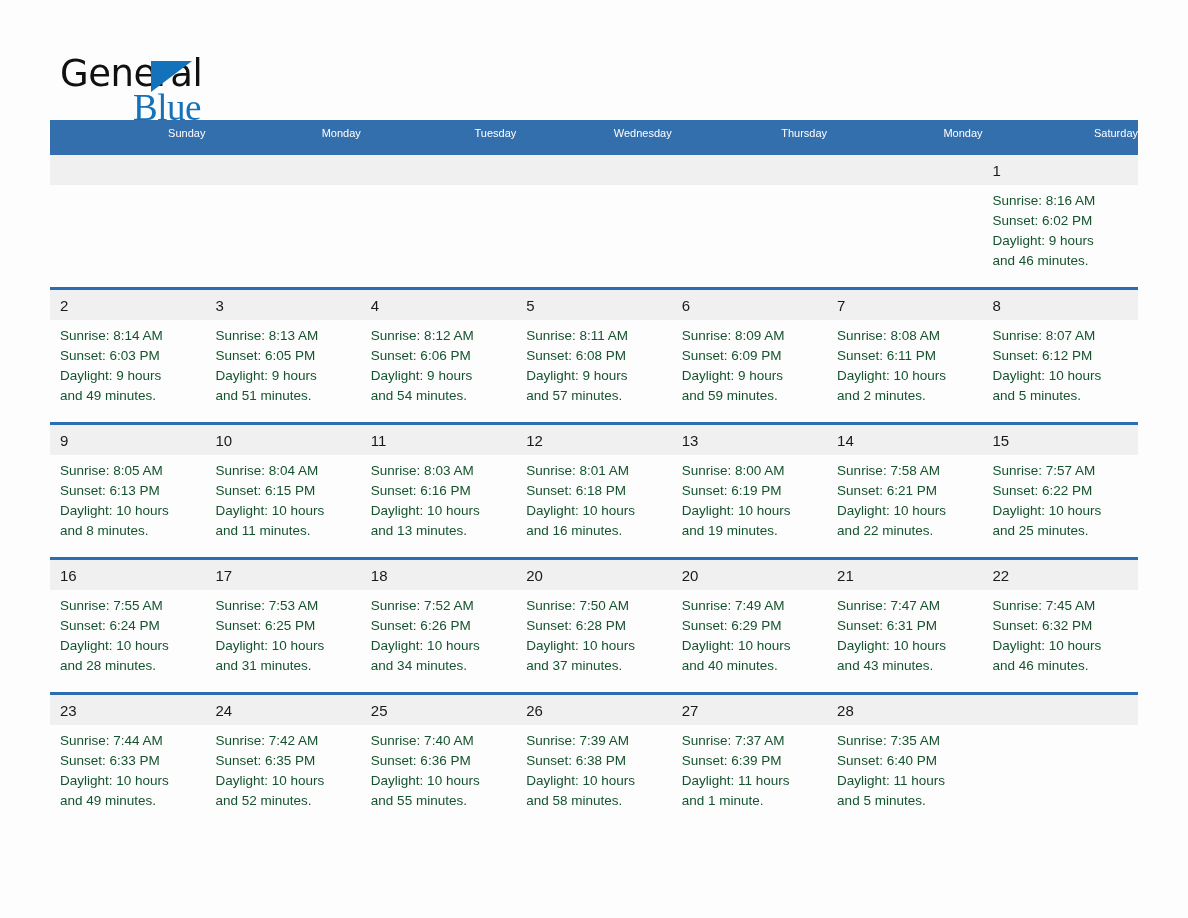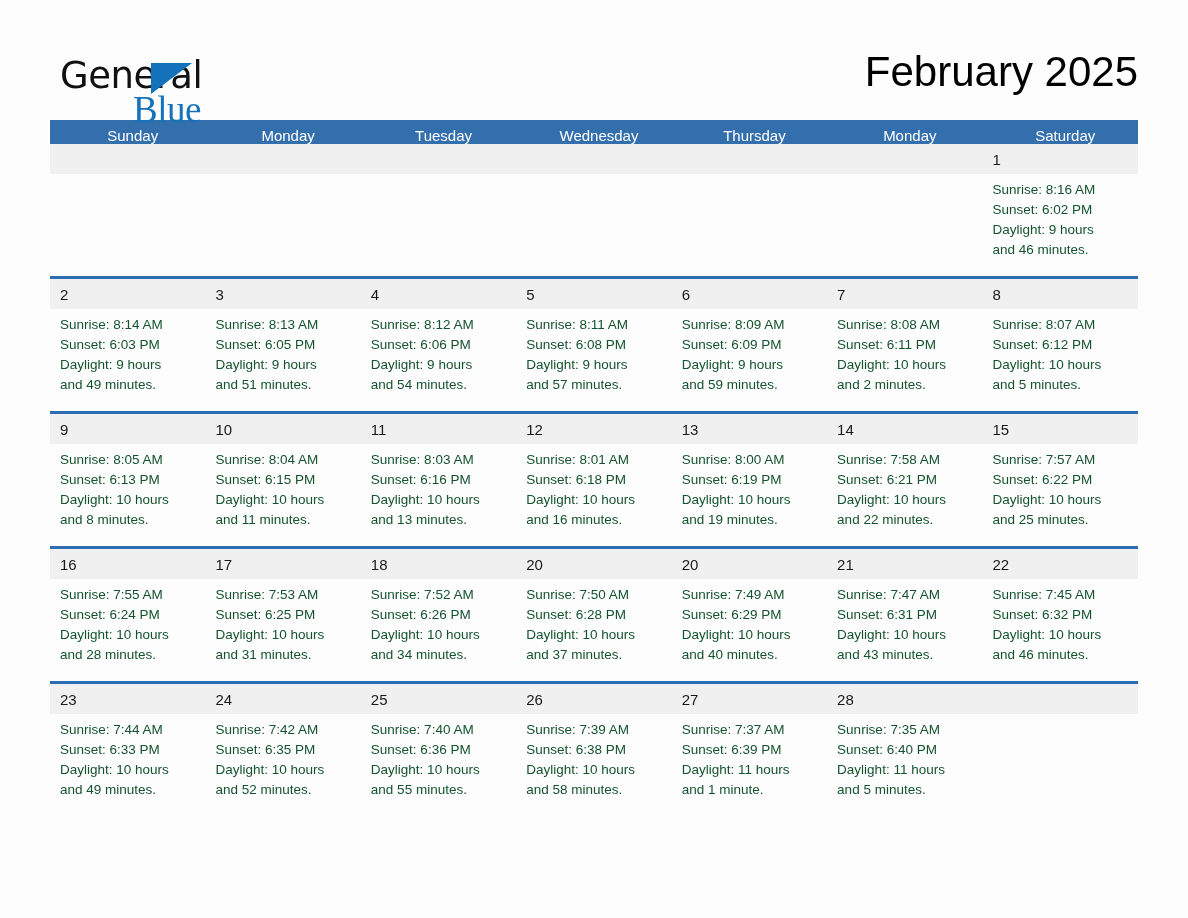--- a/index.html
+++ b/index.html
@@ -18,23 +18,23 @@
     position: relative;
     width: 1188px;
     height: 918px;
     box-sizing: border-box;
     padding: 0 50px;
   }
 
   
   .header {
     display: flex;
-    align-items: flex-start;
+    align-items: center;
     justify-content: space-between;
-    padding-top: 48px;
+    padding-top: 64px;
     height: 108px;
     box-sizing: border-box;
   }
   .logo {
     position: relative;
     width: 250px;
     height: 80px;
     user-select: none;
   }
   .logo-general {
@@ -87,24 +87,24 @@
   
   .calendar {
     width: 1088px;
     border-collapse: collapse;
     table-layout: fixed;
     margin-top: 12px;
   }
   .calendar th {
     background: #336ead;
     color: #ffffff;
-    font-size: 15px;
+    font-size: 11px;
     font-weight: 400;
-    text-align: center;
-    padding: 7px 0 0 10px;
+    text-align: right;
+    padding: 7px 0 16px 10px;
     border: none;
   }
   .calendar td {
     vertical-align: top;
     padding: 0;
     border: none;
     border-top: 3px solid #2b6cb2;
     height: 132px;
     width: 155.4px;
   }
@@ -142,21 +142,20 @@
 
   <div class="header">
 
     <div class="logo">
       <span class="logo-general">General</span>
       <span class="logo-triangle"></span>
       <span class="logo-blue">Blue</span>
     </div>
 
     <div class="title-block">
-      <div class="month-title">February 2025</div>
     </div>
 
   </div>
 
   <table class="calendar">
     <thead>
       <tr id="weekday-row">
           <th>Sunday</th>
           <th>Monday</th>
           <th>Tuesday</th>

